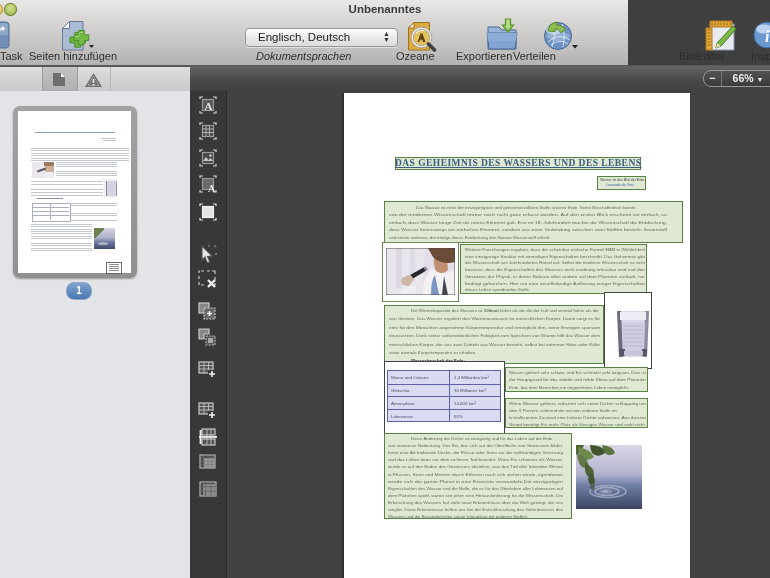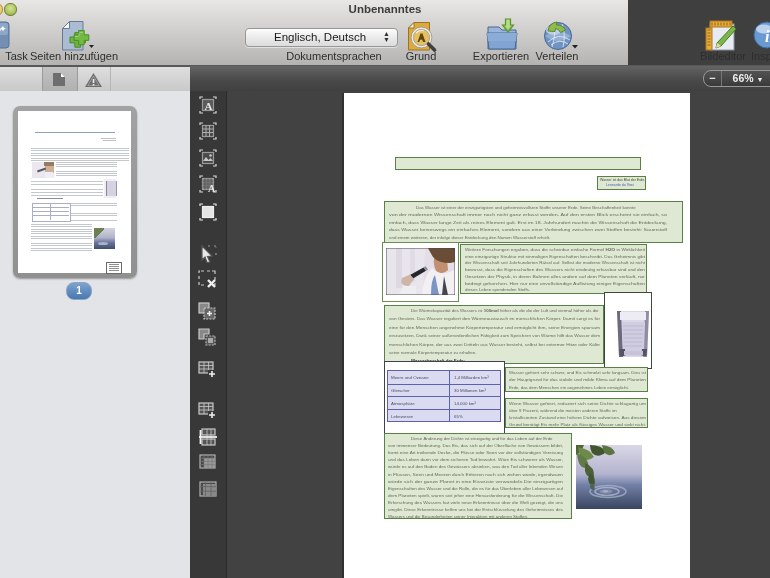--- a/index.html
+++ b/index.html
@@ -7,26 +7,26 @@
   
   #chrome{position:absolute;left:0;top:0;width:628px;height:66px;
     background:linear-gradient(#e8e7e6 0%,#d8d7d6 30%,#c4c3c2 70%,#b3b2b1 100%);}
   #titletext{position:absolute;left:0;top:3px;width:770px;text-align:center;
     font-size:11.5px;font-weight:bold;color:#3c3c3c;letter-spacing:0;}
   #btn-green{position:absolute;left:4px;top:3px;width:11px;height:11px;border-radius:6px;
     background:radial-gradient(circle at 50% 38%,#d3e291 0%,#b2c765 55%,#7f973f 100%);
     border:1px solid #70863a;}
   #btn-yellow{position:absolute;left:-10px;top:3px;width:11px;height:11px;border-radius:6px;
     background:radial-gradient(circle at 50% 38%,#f6e9a8 0%,#e8c96a 60%,#c2a23f 100%);border:1px solid #b09347;}
-  .tblabel{position:absolute;font-size:11px;color:#2e2e2e;text-align:center;white-space:nowrap;}
+  .tblabel{position:absolute;font-size:11px;color:#2e2e2e;white-space:nowrap;}
   #chromeline{position:absolute;left:0;top:65px;width:770px;height:2px;background:#585858;}
   
   #langdd{position:absolute;left:245px;top:28px;width:151px;height:17px;border:1px solid #979797;border-radius:4px;
     background:linear-gradient(#fdfdfd,#ececec 45%,#dcdcdc);box-shadow:0 1px 0 rgba(255,255,255,.5);}
-  #langdd .txt{position:absolute;left:28px;top:1.5px;font-size:11.5px;color:#1a1a1a;}
+  #langdd .txt{position:absolute;left:12px;top:1.5px;font-size:11.5px;color:#1a1a1a;}
   #langdd .arrows{position:absolute;right:7px;top:1.5px;font-size:7px;color:#333;line-height:6.5px;}
   
   #tabbar{position:absolute;left:0;top:67px;width:190px;height:24px;
     background:linear-gradient(#dedede,#c9c9c9);border-bottom:1px solid #a8a8a8;}
   #tabseg{position:absolute;left:42px;top:0;width:34px;height:24px;background:rgba(0,0,0,.12);
     border-left:1px solid #9b9b9b;border-right:1px solid #9b9b9b;}
   #tabseg2{position:absolute;left:76px;top:0;width:34px;height:24px;border-right:1px solid #b5b5b5;}
   #seitebar{position:absolute;left:190px;top:66px;width:580px;height:25px;
     background:linear-gradient(#646464,#4a4a4a 55%,#404040);border-bottom:1px solid #282828;}
   #seitebar .cap{position:absolute;left:37px;top:9px;width:543px;text-align:center;font-size:11px;font-weight:bold;
@@ -76,34 +76,34 @@
       <path d="M18 16 h5 v-4.5 h6 V16 h5 v6 h-5 v4.5 h-6 V22 h-5 Z" fill="#6db33f" stroke="#4a8a28" transform="translate(-7.5,1.5) scale(0.97)"></path>
       <path d="M14 14.8 h4.6 v-4.3 h5.6 v4.3 h4.6 v5.6 h-4.6 v4.3 h-5.6 v-4.3 h-4.6 Z" fill="#72ba42" stroke="#4e8e2c"></path>
       <path d="M15 16 h4.6 v-4 h3.6 v1 h-4.6 v4 h-3.6 Z" fill="#9ed37a" opacity=".9"></path>
       <path d="M29 25 l5 0 l-2.5 3 Z" fill="#222"></path>
     </svg>
     <div class="tblabel" style="left:29px;top:50px;width:90px;">Seiten hinzufügen</div>
     <div id="langdd">
       <div class="txt">Englisch, Deutsch</div>
       <div class="arrows">▲<br>▼</div>
     </div>
-    <div class="tblabel" style="left:274px;top:50px;width:120px;">Dokumentsprachen</div>
+    <div class="tblabel" style="left:256px;top:50px;width:120px;font-style:italic;">Dokumentsprachen</div>
 
     <svg class="abs" style="left:407px;top:21px;" width="30" height="31" viewBox="0 0 30 31">
       <path d="M7 1.5 L22.5 1.5 L22.5 29 L1.5 29 L1.5 7 Z" fill="#dca93f" stroke="#9a7420"></path>
       <path d="M7 1.5 L7 7 L1.5 7 Z" fill="#f8f2e2" stroke="#9a7420"></path>
       <circle cx="14.5" cy="16.5" r="8" fill="#e5c05e"></circle>
       <path d="M10.5 21 L13.5 12.5 L15.5 12.5 L18.5 21 L16 21 L15.3 18.8 L13 18.8 L12.3 21 Z" fill="#5f4415"></path>
       <path d="M9 12 Q12 8.5 17 9.5" stroke="#f6ecd2" stroke-width="1.6" fill="none"></path>
       <circle cx="14.5" cy="16.5" r="9.3" fill="none" stroke="#f2ede2" stroke-width="2.4"></circle>
       <circle cx="14.5" cy="16.5" r="10.4" fill="none" stroke="#909090" stroke-width="0.8"></circle>
       <circle cx="14.5" cy="16.5" r="8.2" fill="none" stroke="#9a9a9a" stroke-width="0.8"></circle>
       <path d="M21.5 23 L27.5 29" stroke="#3f3f3f" stroke-width="3.6" stroke-linecap="round"></path>
     </svg>
-    <div class="tblabel" style="left:396px;top:50px;width:50px;">Grund</div>
+    <div class="tblabel" style="left:396px;top:50px;width:50px;">Ozeane</div>
 
     <svg class="abs" style="left:485px;top:17px;" width="34" height="35" viewBox="0 0 34 35">
       <path d="M3 10 L3 32 L31 32 L31 13 L17 13 L14 10 Z" fill="#9ab4dc" stroke="#49688e"></path>
       <path d="M2 16 L32 16 L30 32 L4 32 Z" fill="#82a4d4" stroke="#49688e"></path>
       <path d="M2 16 L32 16 L31 24 L3 24 Z" fill="#8cacd8"></path>
       <path d="M20.5 2 L25.5 2 L25.5 8 L28.5 8 L23 15 L17.5 8 L20.5 8 Z" fill="#8cc452" stroke="#5a9428" stroke-width="1.2"></path>
       <path d="M21.3 2.8 L24.7 2.8 L24.7 8.8 L26 8.8 L23 12.6 L20 8.8 L21.3 8.8 Z" fill="#b4dc8a"></path>
     </svg>
     <div class="tblabel" style="left:456px;top:50px;width:90px;">Exportieren</div>
 
@@ -287,20 +287,22 @@
           <rect x="3" y="2" width="13" height="12" fill="#8a8a8a" stroke="none"></rect>
           <path d="M0 4.6 h16 M0 9.2 h16 M5.5 0 v14 M11 0 v14" stroke="#666" stroke-width=".9"></path>
         </g>
       </g>
     </svg>
   </div>
   <div id="docarea">
     <div id="page">
 
       <div class="gb" style="left:51px;top:64px;width:244px;height:11px;"></div>
+      <div class="abs" style="left:51px;top:64.5px;width:246px;text-align:center;font-family:'Liberation Serif',serif;
+           font-size:9.5px;font-weight:bold;color:#3a5d80;letter-spacing:.45px;text-decoration:underline;white-space:nowrap;">DAS GEHEIMNIS DES WASSERS UND DES LEBENS</div>
 
       <div class="gb" style="left:253px;top:83px;width:47px;height:12px;">
         <div class="tl" style="left:2px;top:1px;width:45px;font-size:3.5px;color:#4a4a46;">Wasser ist das Blut der Erde.</div>
         <div class="tl" style="left:8px;top:6px;width:38px;font-size:3.5px;color:#4a63a8;text-decoration:underline;">Leonardo da Vinci</div>
       </div>
 
       <div class="gb" style="left:40px;top:108px;width:297px;height:40px;">
         <div class="tl" style="left:31px;top:2.5px;width:262px;">Das Wasser ist einer der einzigartigsten und geheimnisvollsten Stoffe unserer Erde. Seine Beschaffenheit konnte</div>
         <div class="tl" style="left: 4px; top: 10px; width: 280px; transform: scaleX(1.2196); transform-origin: 0px 50%;">von der modernen Wissenschaft immer noch nicht ganz erfasst werden. Auf den ersten Blick erscheint sie einfach, so</div>
         <div class="tl" style="left: 4px; top: 17.5px; width: 280px; transform: scaleX(1.1643); transform-origin: 0px 50%;">einfach, dass Wasser lange Zeit als reines Element galt. Erst im 18. Jahrhundert machte die Wissenschaft die Entdeckung,</div>

